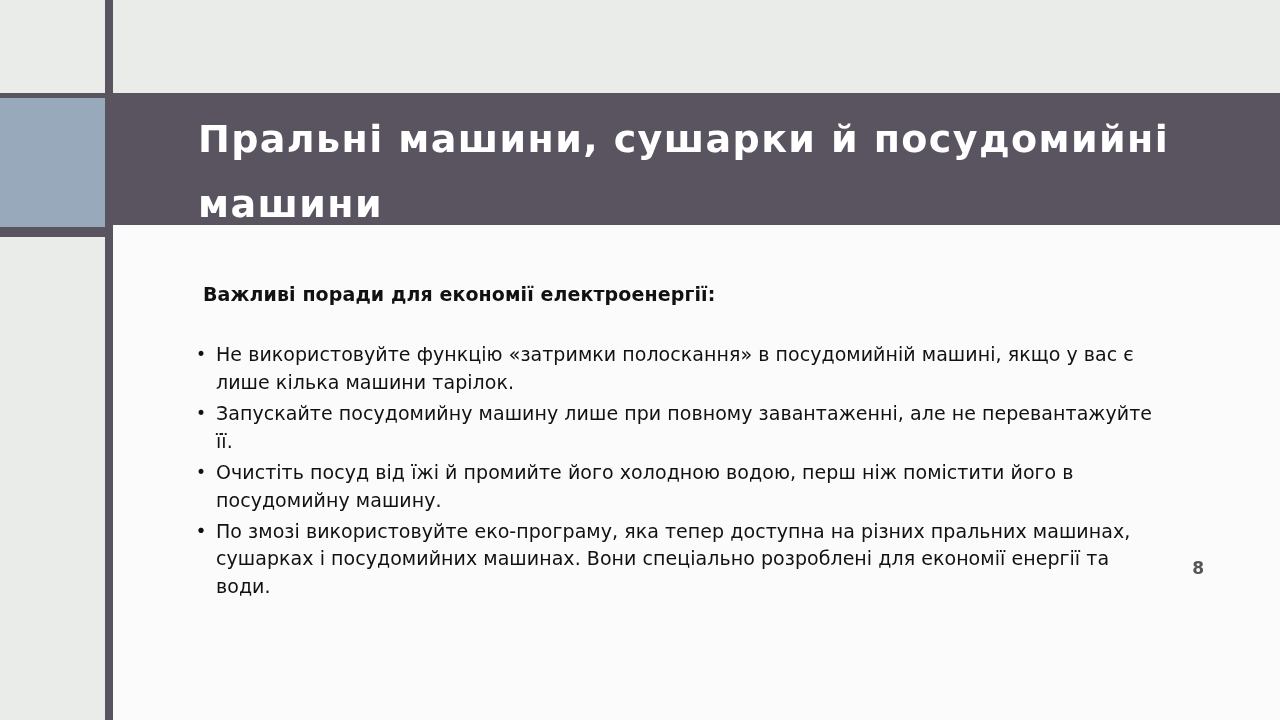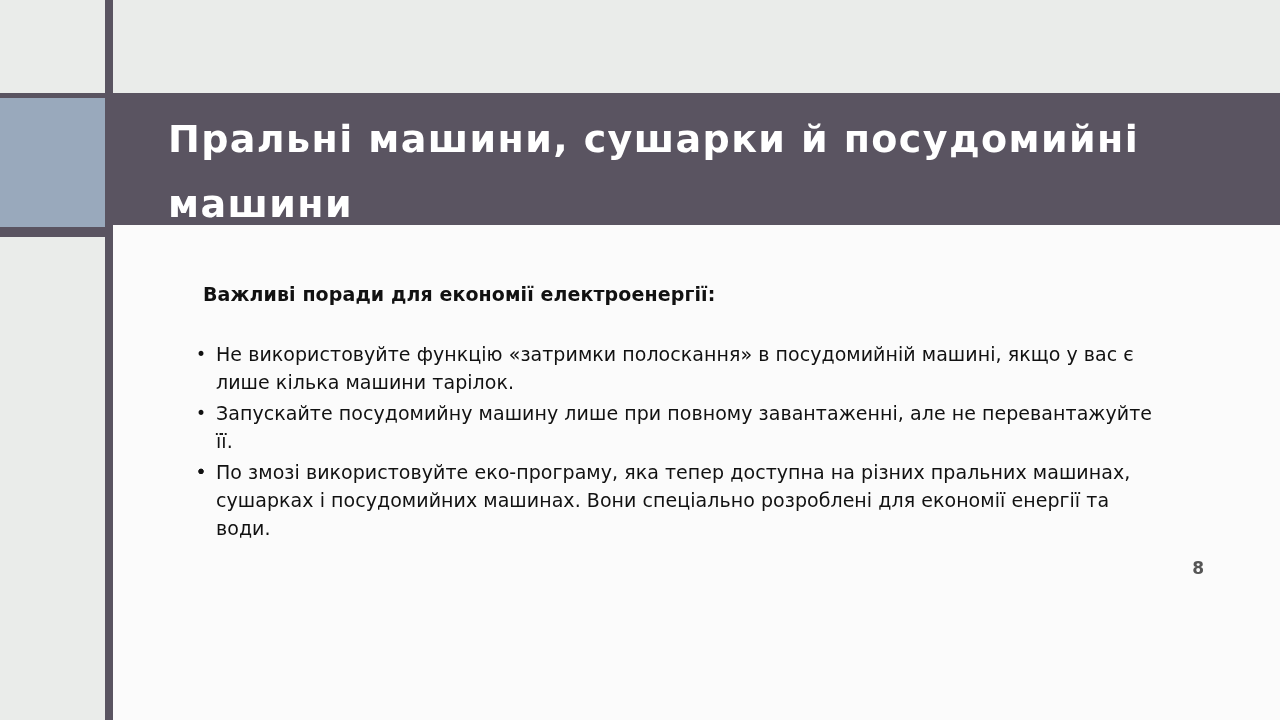--- a/index.html
+++ b/index.html
@@ -80,21 +80,21 @@
 
   
   .title-bar {
     position: absolute;
     left: 105px;
     top: 93px;
     width: 1175px;
     height: 132px;
     background: #5a5461;
     box-sizing: border-box;
-    padding: 14px 40px 0 63px;
+    padding: 14px 40px 0 93px;
   }
   .title-text {
     color: #ffffff;
     font-size: 38px;
     font-weight: bold;
     line-height: 1.72;
     letter-spacing: 1.4px;
     margin: 0;
     white-space: pre-wrap;
   }
@@ -182,20 +182,21 @@
       <li>
         <span class="dot">•</span>
         <span>Не використовуйте функцію «затримки полоскання» в посудомийній машині, якщо у вас є лише кілька машини тарілок.</span>
       </li>
       <li>
         <span class="dot">•</span>
         <span>Запускайте посудомийну машину лише при повному завантаженні, але не перевантажуйте її.</span>
       </li>
       <li>
         <span class="dot">•</span>
+        <span>Очистіть посуд від їжі й промийте його холодною водою, перш ніж помістити його в посудомийну машину.</span>
       </li>
       <li>
         <span class="dot">•</span>
       </li>
       <li>
         <span class="dot">•</span>
         <span>По змозі використовуйте еко-програму, яка тепер доступна на різних пральних машинах, сушарках і посудомийних машинах. Вони спеціально розроблені для економії енергії та води.</span>
       </li>
     </ul>
 

